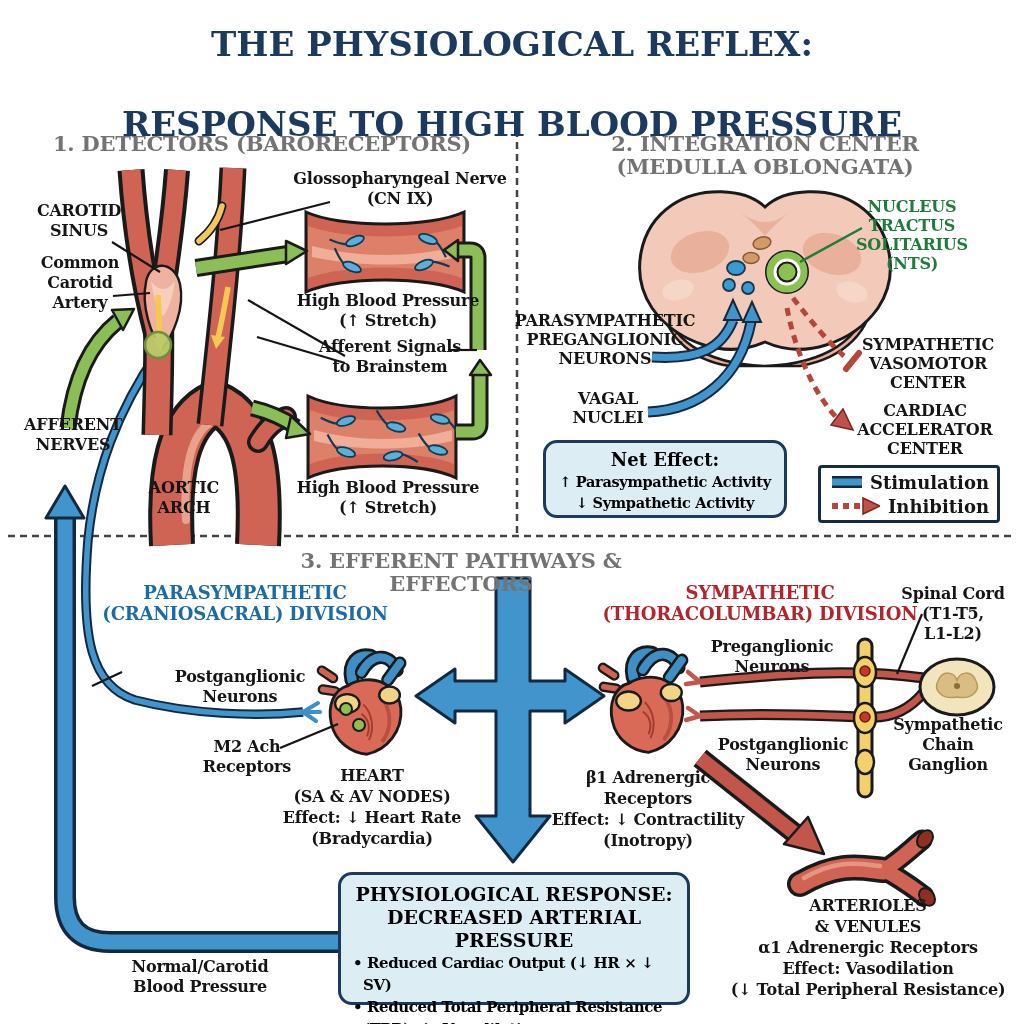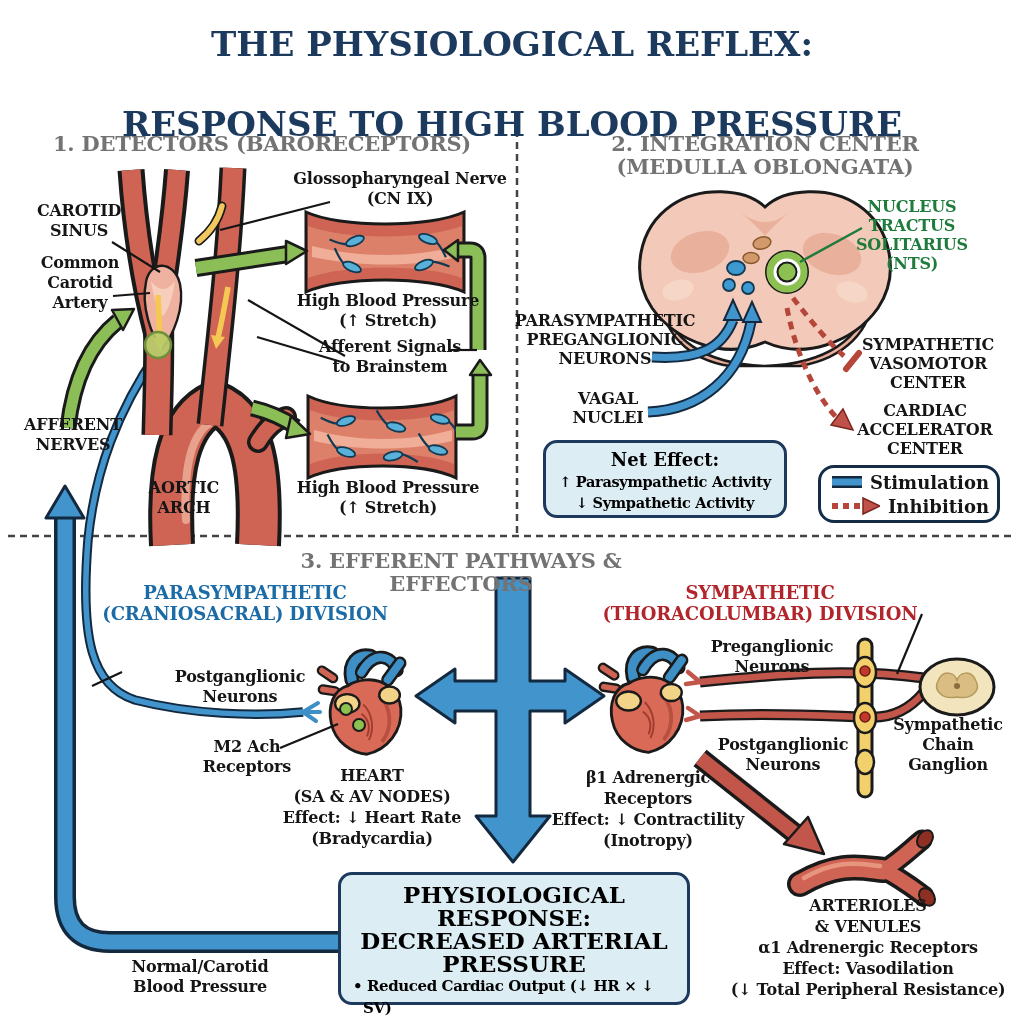--- a/index.html
+++ b/index.html
@@ -9,30 +9,30 @@
   .lbl{position:absolute;font-weight:bold;color:#151515;white-space:pre-line;
        text-align:center;line-height:20px;font-size:16px;letter-spacing:-0.2px;}
   .navy{color:#1c3a5e;}
   .green{color:#1e7b3c;}
   .blue{color:#1b6ba6;}
   .red{color:#b2252b;}
   .heading{font-size:21px;line-height:23px;color:#737373;}
   .titlebox{font-size:34px;line-height:40px;letter-spacing:0;}
   .infobox{position:absolute;background:#ddedf4;border:3px solid #1d3a5e;border-radius:14px;
            box-sizing:border-box;}
-  .legendbox{position:absolute;background:#ffffff;border:3px solid #152c47;border-radius:16px;
+  .legendbox{position:absolute;background:#ffffff;border:3px solid #152c47;border-radius:4px;
            box-sizing:border-box;display:flex;flex-direction:column;justify-content:center;
            gap:3px;padding:4px 8px;}
   .legendrow{display:flex;align-items:center;gap:8px;}
   .legendrow span{font-weight:bold;font-size:18px;color:#151515;}
   .netfx{padding:6px 8px;text-align:center;}
   .netfx .t{font-size:18px;line-height:22px;font-weight:bold;}
   .netfx .l{font-size:14.5px;line-height:21px;font-weight:bold;letter-spacing:-0.3px;}
   .physio{padding:8px 8px;}
-  .physio .t{font-size:23px;line-height:23px;font-weight:bold;text-align:center;white-space:pre-line;}
+  .physio .t{font-size:19px;line-height:23px;font-weight:bold;text-align:center;white-space:pre-line;}
   .physio .b{font-size:15px;line-height:22px;font-weight:bold;text-align:left;
              letter-spacing:-0.4px;padding-left:14px;text-indent:-10px;white-space:pre-line;}
 </style>
 </head>
 <body>
 
 <div id="stage">
 
 <svg id="art" width="1024" height="1024" viewBox="0 0 1024 1024">
   <defs>
@@ -309,20 +309,23 @@
 <div class="lbl" style="left:182px;top:737px;width:130px;">M2 Ach
 Receptors</div>
 <div class="lbl" style="left:257px;top:765px;width:230px;line-height:21px;">HEART
 (SA &amp; AV NODES)
 Effect: ↓ Heart Rate
 (Bradycardia)</div>
 <div class="lbl" style="left:687px;top:637px;width:170px;">Preganglionic
 Neurons</div>
 <div class="lbl" style="left:698px;top:735px;width:170px;">Postganglionic
 Neurons</div>
+<div class="lbl" style="left:883px;top:584px;width:140px;">Spinal Cord
+(T1-T5,
+L1-L2)</div>
 <div class="lbl" style="left:878px;top:715px;width:140px;">Sympathetic
 Chain
 Ganglion</div>
 <div class="lbl" style="left:533px;top:767px;width:230px;line-height:21px;">β1 Adrenergic
 Receptors
 Effect: ↓ Contractility
 (Inotropy)</div>
 <div class="lbl" style="left:713px;top:895px;width:310px;line-height:21px;">ARTERIOLES
 &amp; VENULES
 α1 Adrenergic Receptors

